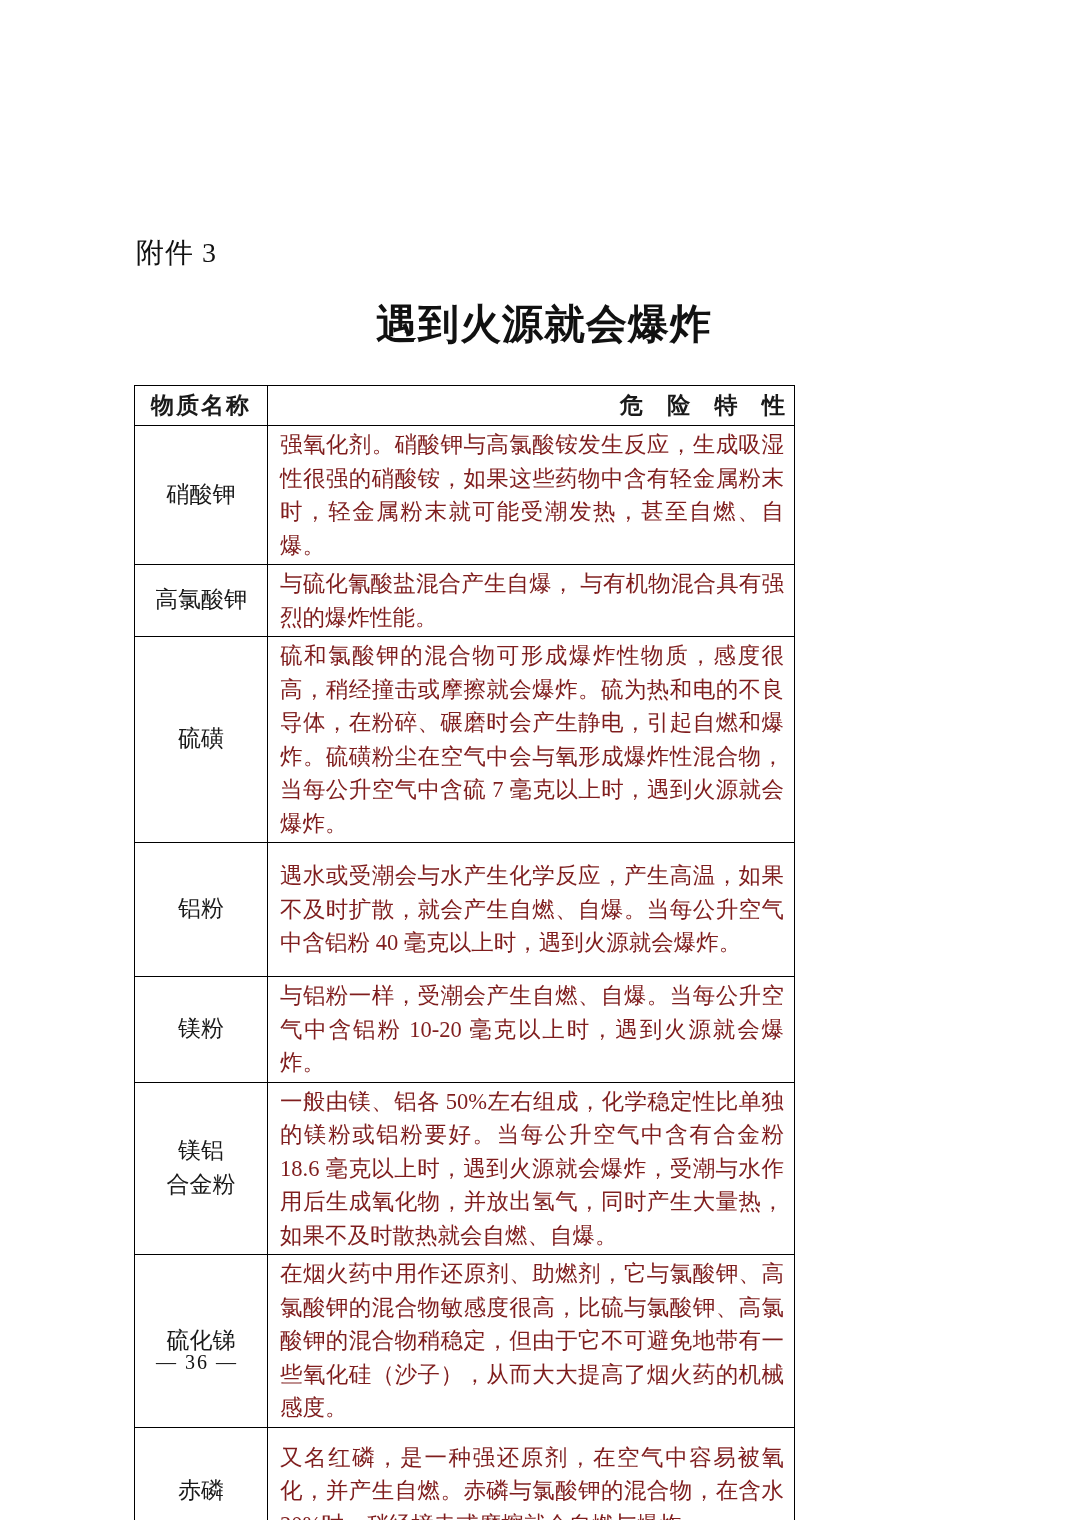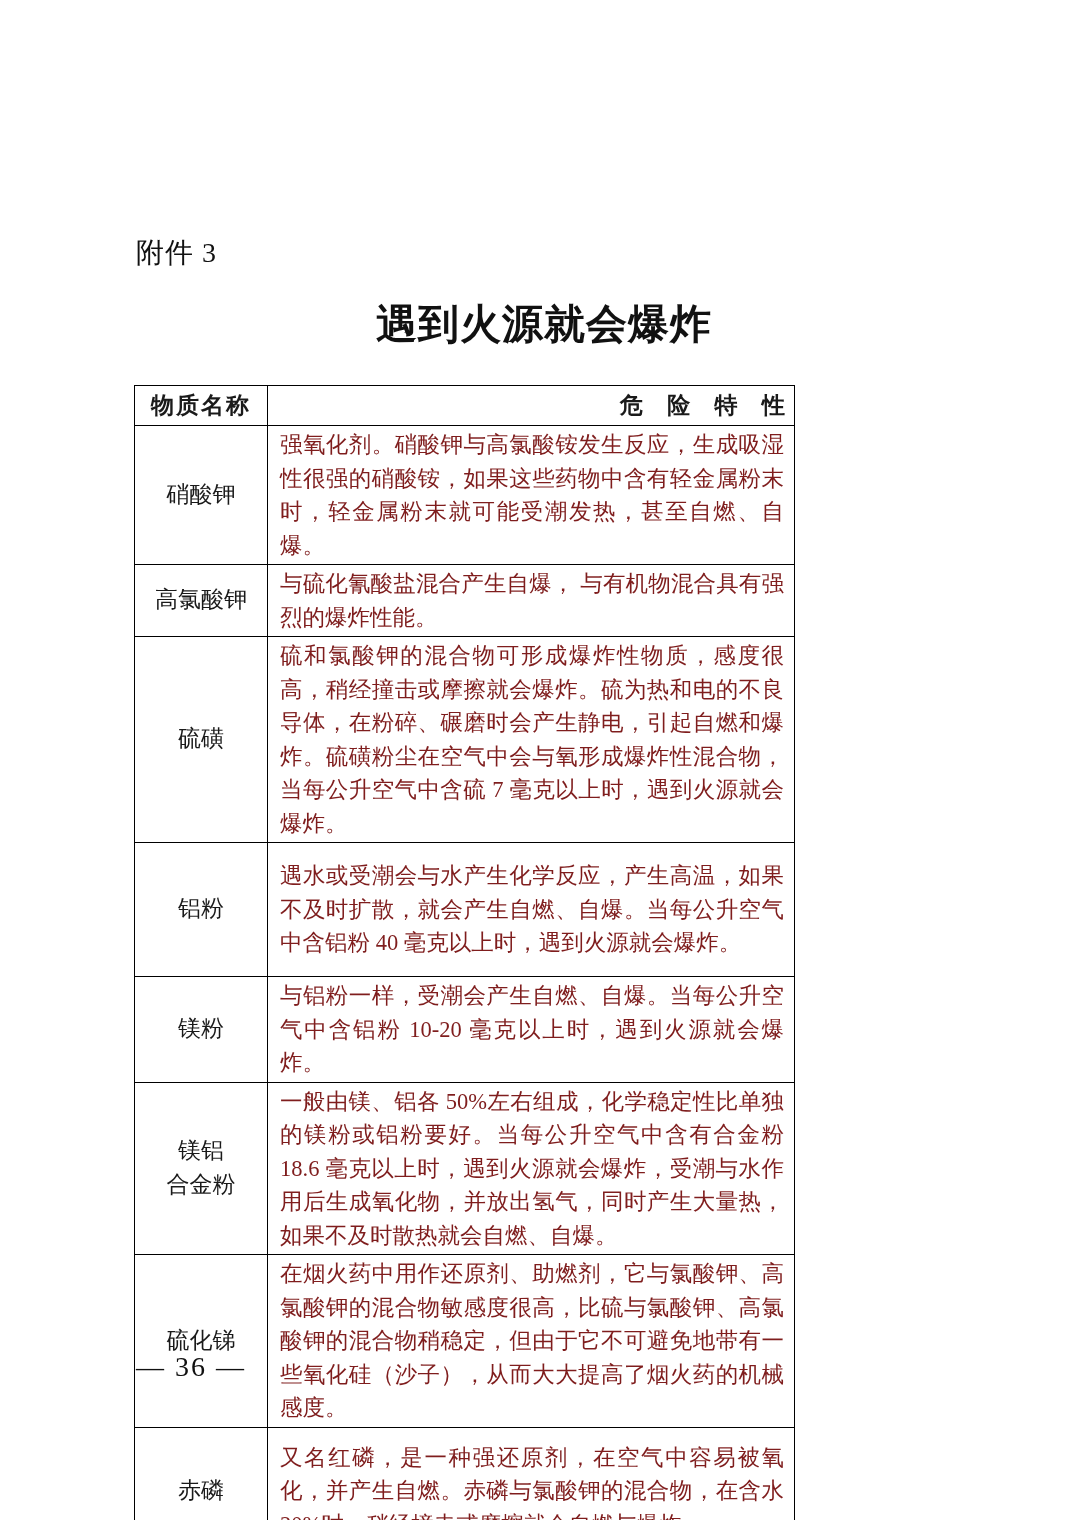--- a/index.html
+++ b/index.html
@@ -69,22 +69,22 @@
   #rows tr:nth-child(2) td { height: 68px; }
   #rows tr:nth-child(3) td { height: 36px; }
   #rows tr:nth-child(4) td { height: 134px; }
   #rows tr:nth-child(5) td { height: 96px; }
   #rows tr:nth-child(6) td { height: 76px; }
   #rows tr:nth-child(7) td { height: 137px; }
   #rows tr:nth-child(8) td { height: 128px; }
   #rows tr:nth-child(9) td { height: 95px; }
   .page-number {
     position: absolute;
-    left: 136px; top: 1351px;
-    font-size: 28px;
+    left: 156px; top: 1351px;
+    font-size: 20px;
     letter-spacing: 2px;
   }
 </style>
 </head>
 <body>
 
 <div class="attachment-label">附件 3</div>
 
 <h1 class="doc-title">遇到火源就会爆炸</h1>
 

